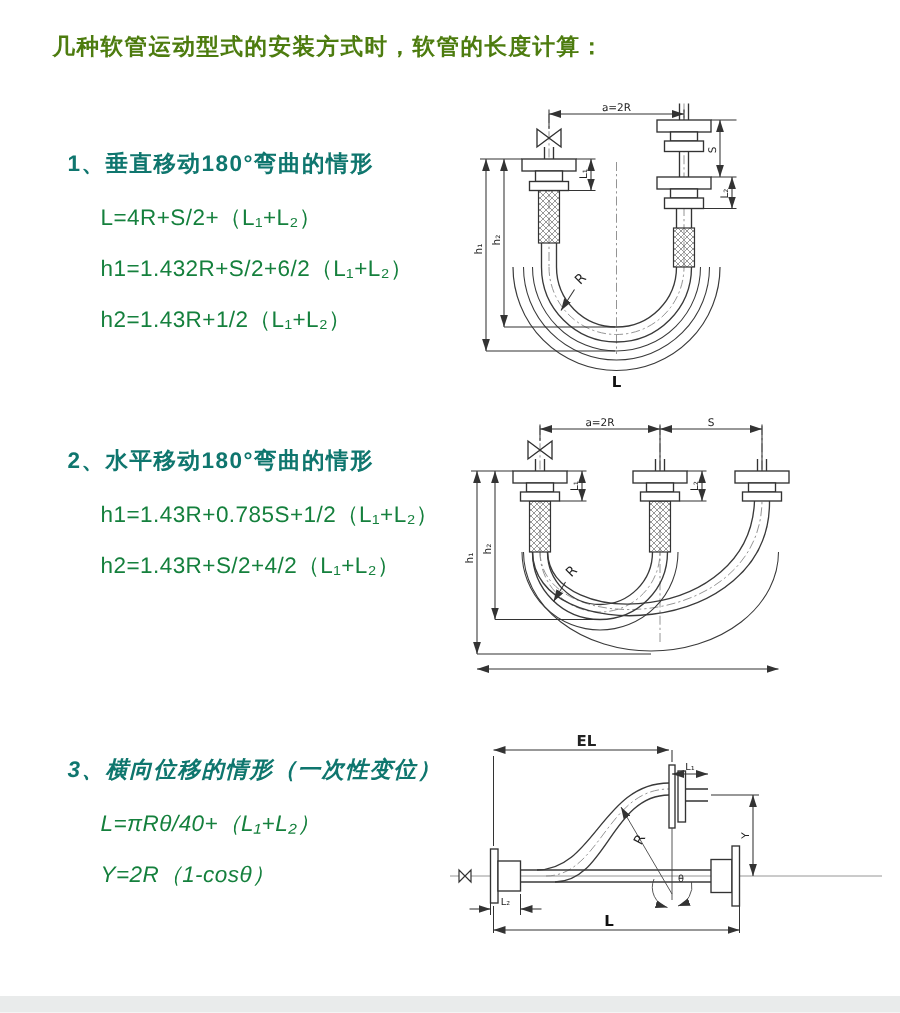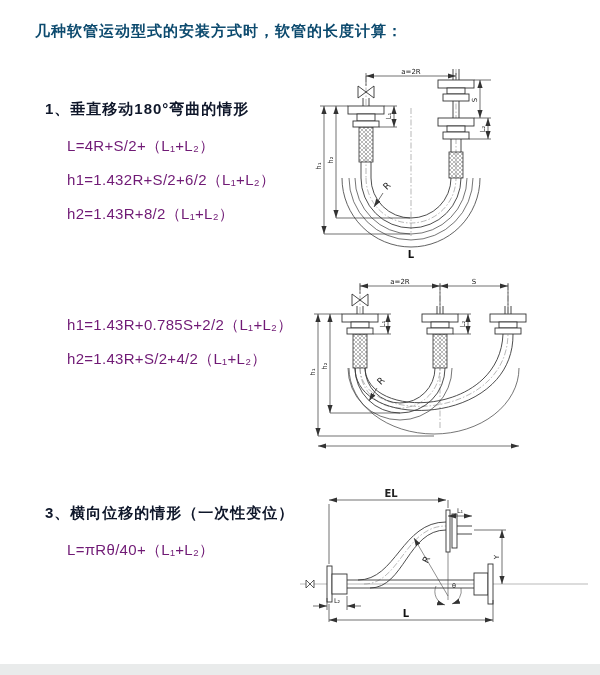--- a/index.html
+++ b/index.html
@@ -3,62 +3,64 @@
 <meta charset="utf-8">
 <style>
   html,body{margin:0;padding:0;}
   body{
     width:600px;height:675px;position:relative;background:#ffffff;
     font-family:"Liberation Sans","DejaVu Sans",sans-serif;color:#161616;
     overflow:hidden;
   }
   .page-title{
     position:absolute;left:35px;top:22px;font-size:15px;font-weight:bold;
-    letter-spacing:1px;color:#0c4a6e;
+    letter-spacing:1px;color:#4d7c0f;
   }
   .section{position:absolute;left:45px;width:280px;}
-  .sec-heading{font-size:15px;font-weight:bold;letter-spacing:1px;color:#0f172a;}
+  .sec-heading{font-size:15px;font-weight:bold;letter-spacing:1px;color:#0f766e;}
   .formulas{margin:10px 0 0 22px;}
-  .formula{font-size:15px;line-height:34px;white-space:nowrap;color:#701a75;letter-spacing:.3px;}
-  #s1{top:100px;} #s2{top:298px;} #s3{top:504px;}
+  .formula{font-size:15px;line-height:34px;white-space:nowrap;color:#15803d;letter-spacing:.3px;}
+  #s1{top:100px;} #s2{top:298px;} #s3{top:504px;font-style:italic;}
   .diagram{position:absolute;}
   #d1{left:310px;top:66px;width:275px;height:200px;}
   #d2{left:310px;top:276px;width:275px;height:180px;}
   #d3{left:296px;top:488px;width:300px;height:156px;}
   svg{display:block;}
   svg text{font-family:"DejaVu Sans","Liberation Sans",sans-serif;fill:#222;}
   .dim-t{font-size:7px;}
   .big-t{font-size:10px;font-weight:bold;fill:#111;}
   .bottom-strip{position:absolute;left:0;bottom:0;width:600px;height:11px;background:#e9ebeb;}
 </style>
 </head>
 <body>
 
 <div class="page-title">几种软管运动型式的安装方式时，软管的长度计算：</div>
 
 <div class="section" id="s1">
   <div class="sec-heading">1、垂直移动180°弯曲的情形</div>
   <div class="formulas">
     <div class="formula">L=4R+S/2+（L₁+L₂）</div>
     <div class="formula">h1=1.432R+S/2+6/2（L₁+L₂）</div>
-    <div class="formula">h2=1.43R+8/2（L₁+L₂）</div>
+    <div class="formula">h2=1.43R+1/2（L₁+L₂）</div>
   </div>
 </div>
 
 <div class="section" id="s2">
+  <div class="sec-heading">2、水平移动180°弯曲的情形</div>
   <div class="formulas">
-    <div class="formula">h1=1.43R+0.785S+2/2（L₁+L₂）</div>
+    <div class="formula">h1=1.43R+0.785S+1/2（L₁+L₂）</div>
     <div class="formula">h2=1.43R+S/2+4/2（L₁+L₂）</div>
   </div>
 </div>
 
 <div class="section" id="s3">
   <div class="sec-heading">3、横向位移的情形（一次性变位）</div>
   <div class="formulas">
     <div class="formula">L=πRθ/40+（L₁+L₂）</div>
+    <div class="formula">Y=2R（1-cosθ）</div>
   </div>
 </div>
 
 <div class="diagram" id="d1">
 <svg width="275" height="200" viewBox="0 0 275 200">
   <defs>
     <marker id="ah" markerWidth="9" markerHeight="7" refX="8" refY="2.6" orient="auto-start-reverse" markerUnits="userSpaceOnUse">
       <path d="M0,0 L8,2.6 L0,5.2 z" fill="#333"></path>
     </marker>
     <pattern id="braidP" width="4" height="4" patternUnits="userSpaceOnUse">

